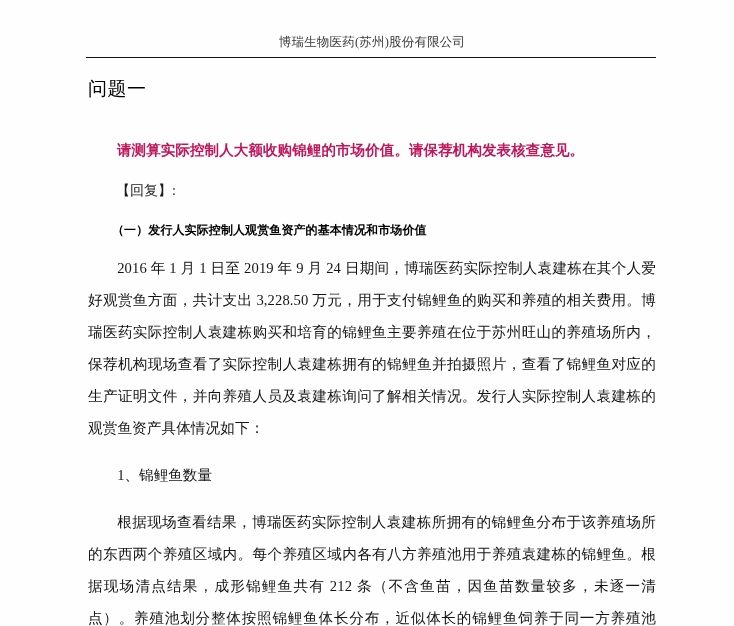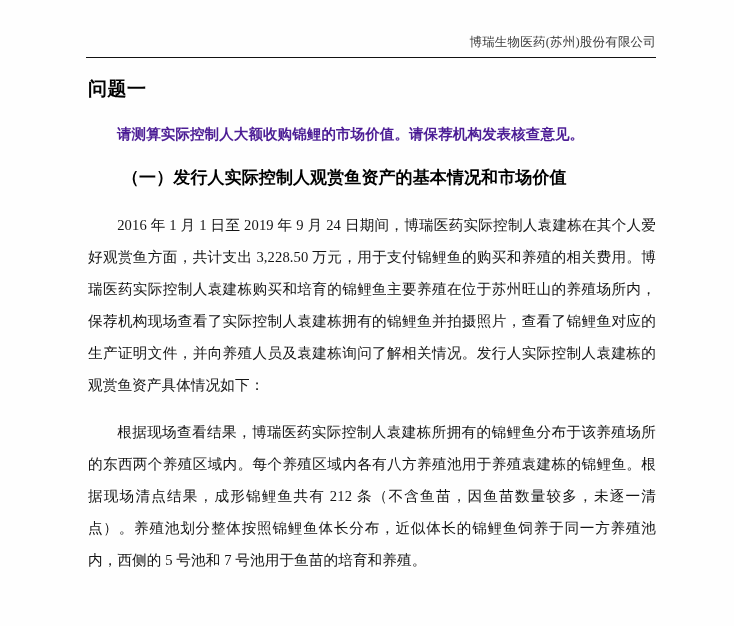--- a/index.html
+++ b/index.html
@@ -21,21 +21,21 @@
     background: #fefefe;
     box-sizing: border-box;
   }
   
   .header {
     position: absolute;
     left: 88px;
     top: 34px;
     width: 568px;
     display: flex;
-    justify-content: flex-end;
+    justify-content: center;
     align-items: baseline;
     font-family: "Liberation Serif", "DejaVu Serif", serif;
     font-size: 12.5px;
     line-height: 1.3;
     color: #3a3a3a;
     letter-spacing: 0.2px;
     white-space: nowrap;
   }
   .header-rule {
     position: absolute;
@@ -48,48 +48,48 @@
   
   .content {
     position: absolute;
     left: 88px;
     top: 76px;
     width: 568px;
   }
   .doc-title {
     font-family: "DejaVu Sans", "Liberation Sans", sans-serif;
     font-size: 19px;
-    font-weight: 700;
+    font-weight: 400;
     color: #000000;
     letter-spacing: 0.5px;
     margin: 0;
     padding: 0;
     line-height: 1.35;
   }
   .q-statement {
-    margin-top: 20px;
+    margin-top: 36px;
     font-family: "DejaVu Sans", "Liberation Sans", sans-serif;
     font-size: 14.5px;
     font-weight: 700;
-    color: #4c1d95;
+    color: #be185d;
     text-indent: 2em;
     line-height: 1.7;
     letter-spacing: 0.1px;
   }
   .reply-tag {
     margin-top: 17px;
     font-size: 14px;
     text-indent: 2em;
     line-height: 1.7;
     color: #1a1a1a;
   }
   .sec-heading {
     margin-top: 17px;
     font-family: "DejaVu Sans", "Liberation Sans", sans-serif;
-    font-size: 17px;
+    font-size: 12px;
     font-weight: 700;
     color: #000000;
     text-indent: 2em;
     line-height: 1.7;
     letter-spacing: 0.1px;
   }
   .para {
     margin-top: 6px;
     font-size: 14.6px;
     line-height: 32px;
@@ -120,22 +120,24 @@
   </div>
 
   <div class="header-rule"></div>
 
   <div class="content">
 
     <h1 class="doc-title">问题一</h1>
 
     <p class="q-statement">请测算实际控制人大额收购锦鲤的市场价值。请保荐机构发表核查意见。</p>
 
+    <p class="reply-tag">【回复】:</p>
 
     <p class="sec-heading">（一）发行人实际控制人观赏鱼资产的基本情况和市场价值</p>
 
     <p class="para">2016 年 1 月 1 日至 2019 年 9 月 24 日期间，博瑞医药实际控制人袁建栋在其个人爱好观赏鱼方面，共计支出 3,228.50 万元，用于支付锦鲤鱼的购买和养殖的相关费用。博瑞医药实际控制人袁建栋购买和培育的锦鲤鱼主要养殖在位于苏州旺山的养殖场所内，保荐机构现场查看了实际控制人袁建栋拥有的锦鲤鱼并拍摄照片，查看了锦鲤鱼对应的生产证明文件，并向养殖人员及袁建栋询问了解相关情况。发行人实际控制人袁建栋的观赏鱼资产具体情况如下：</p>
 
+    <p class="sub-heading">1、锦鲤鱼数量</p>
 
     <p class="para tight">根据现场查看结果，博瑞医药实际控制人袁建栋所拥有的锦鲤鱼分布于该养殖场所的东西两个养殖区域内。每个养殖区域内各有八方养殖池用于养殖袁建栋的锦鲤鱼。根据现场清点结果，成形锦鲤鱼共有 212 条（不含鱼苗，因鱼苗数量较多，未逐一清点）。养殖池划分整体按照锦鲤鱼体长分布，近似体长的锦鲤鱼饲养于同一方养殖池内，西侧的 5 号池和 7 号池用于鱼苗的培育和养殖。</p>
 
   </div>
 </div>
 
 </body></html>

